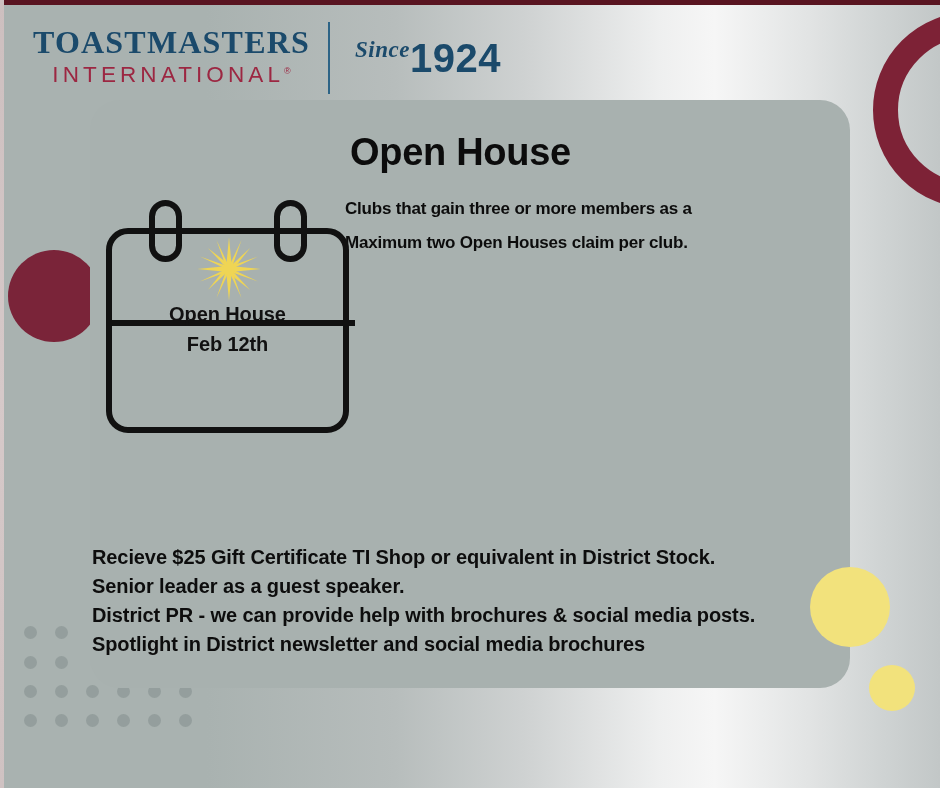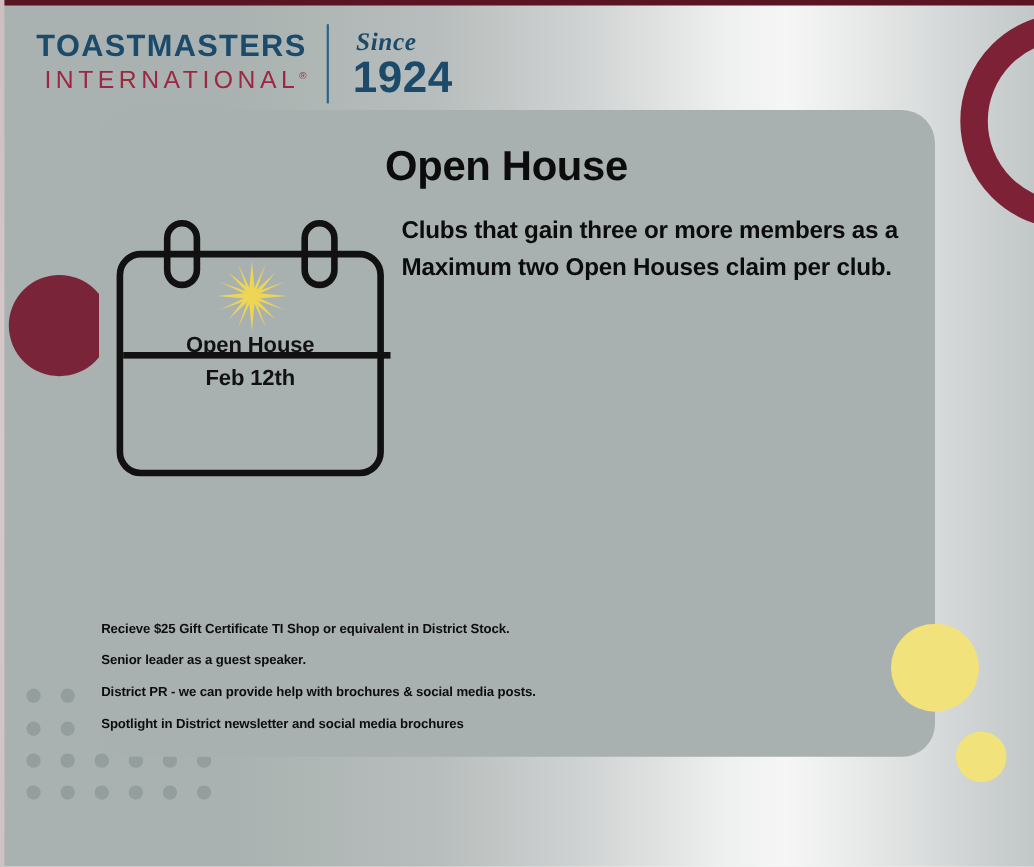--- a/index.html
+++ b/index.html
@@ -99,50 +99,50 @@
 
   
   .logo-wrap {
     position:absolute;
     left:33px; top:22px;
     display:flex; align-items:center;
     z-index:30;
   }
   .tm-block { display:flex; flex-direction:column; }
   .tm-main {
-    font-family:Liberation Sans, sans-serif;
-    font-weight:bold;
-    font-size:28px;
+    font-family:Liberation Serif, serif;
+    font-weight:bold;
+    font-size:32px;
     letter-spacing:1.2px;
     color:#1b4a6b;
     line-height:1.0;
   }
   .tm-sub {
     font-family:"Liberation Sans", sans-serif;
     font-weight:normal;
     font-size:22.5px;
     letter-spacing:4.1px;
     color:#9c2742;
     line-height:1.25;
-    text-align:right;
+    text-align:center;
     margin-top:3px;
     position:relative;
   }
   .tm-sub .tm-reg {
     font-size:9px;
     vertical-align:super;
     letter-spacing:0;
   }
   .logo-divider {
     width:2px; height:72px;
     background:#2d6486;
     margin:0 22px 0 18px;
   }
   .since-block {
-    display:flex; flex-direction:column;
+    display:flex; flex-direction:row;
     align-items:flex-start;
     color:#1b4a6b;
   }
   .since-word {
     font-family:"Liberation Serif", serif;
     font-style:italic;
     font-weight:bold;
     font-size:23px;
     line-height:1;
     letter-spacing:0.5px;
@@ -163,36 +163,36 @@
     left:350px; top:131px;
     font-size:38px;
     font-weight:bold;
     color:#0c0c0c;
     letter-spacing:-0.3px;
     z-index:12;
   }
 
   .body-copy {
     position:absolute;
-    left:365px; top:192px;
+    left:345px; top:192px;
     width:495px;
-    font-size:22px;
+    font-size:17px;
     font-weight:bold;
     line-height:33.8px;
     color:#0c0c0c;
     letter-spacing:-0.2px;
     z-index:12;
   }
   .body-copy p { margin:0; }
 
   .bullets {
     position:absolute;
-    left:92px; top:557px;
+    left:92px; top:543px;
     width:730px;
-    font-size:12px;
+    font-size:20px;
     font-weight:bold;
     line-height:29px;
     color:#0d0d0d;
     letter-spacing:-0.1px;
     z-index:12;
   }
   .bullets p { margin:0; }
 
   
   .calendar {

